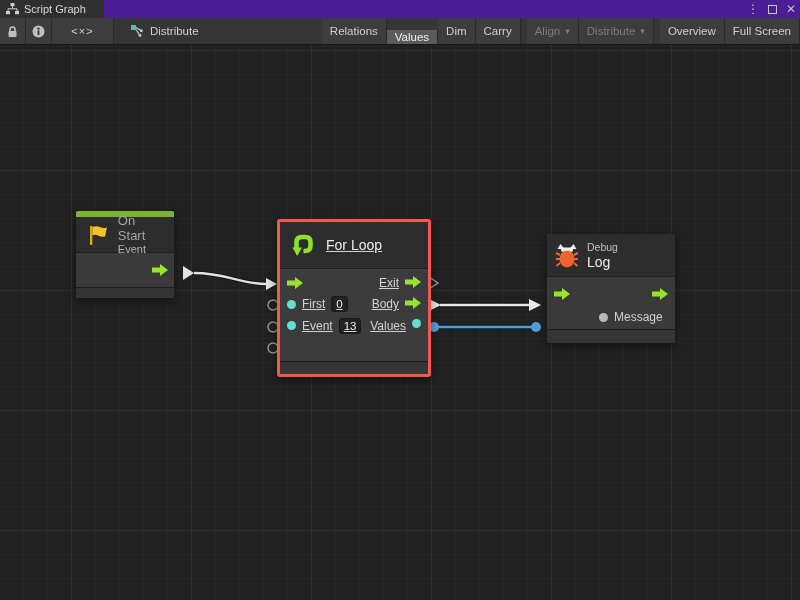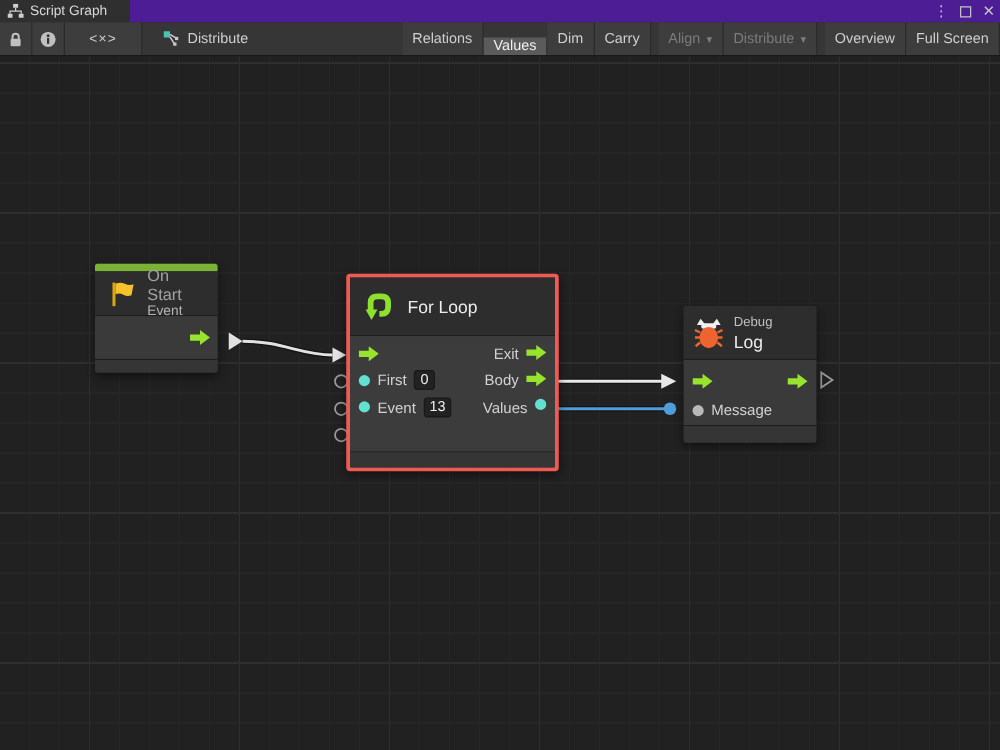--- a/index.html
+++ b/index.html
@@ -190,21 +190,21 @@
       <div class="ndivide"></div>
       <div class="nbody" style="height:34px;">
         <svg class="arrow-svg" style="position:absolute; right:6px; top:11px;" width="16" height="12" viewBox="0 0 16 12">
           <polygon points="0,3.5 8,3.5 8,0 16,6 8,12 8,8.5 0,8.5" fill="#97e32d"></polygon>
         </svg>
       </div>
       <div class="ndivide"></div>
       <div class="nfoot" style="height:10px;"></div>
     </div>
 
-    <div class="node selected" style="left:277px; top:174px; width:170px;">
+    <div class="node selected" style="left:277px; top:174px; width:154px;text-decoration:underline;">
       <div class="nhead" style="height:46px;">
         <svg width="30" height="30" viewBox="0 0 30 30">
           <path d="M8.5 18.5 V12 Q8.5 7 14 7 H17 Q22.5 7 22.5 12 V15.5 Q22.5 21 17 21 H15.5" fill="none" stroke="#8ee02e" stroke-width="4.6" stroke-linejoin="round"></path>
           <polygon points="4.5,17.5 14,17.5 9.2,26" fill="#8ee02e"></polygon>
         </svg>
         <div class="big">For Loop</div>
       </div>
       <div class="ndivide"></div>
       <div class="nbody" style="padding-top:3px; height:92px;">
         <div class="prow">
@@ -242,21 +242,21 @@
           <div class="pright">
             <span class="plabel">Values</span>
             <span class="vdot"></span>
           </div>
         </div>
       </div>
       <div class="ndivide"></div>
       <div class="nfoot" style="height:12px;"></div>
     </div>
 
-    <div class="node" style="left:547px; top:200px; width:106px;">
+    <div class="node" style="left:547px; top:189px; width:128px;">
       <div class="nhead" style="height:42px;">
         <svg width="24" height="26" viewBox="0 0 24 26">
           <polygon points="5.5,2 9.5,7 2.5,7" fill="#f0f0f0"></polygon>
           <polygon points="18.5,2 21.5,7 14.5,7" fill="#f0f0f0"></polygon>
           <rect x="6" y="5.5" width="12" height="4.5" rx="2" fill="#f0f0f0"></rect>
           <g stroke="#ee6430" stroke-width="2">
             <line x1="5" y1="13" x2="1" y2="11"></line>
               <line x1="5" y1="17" x2="1" y2="17"></line>
               <line x1="5" y1="21" x2="1.5" y2="24"></line>
             <line x1="19" y1="13" x2="23" y2="11"></line>
@@ -277,21 +277,21 @@
             <svg class="arrow-svg" width="16" height="12" viewBox="0 0 16 12">
               <polygon points="0,3.5 8,3.5 8,0 16,6 8,12 8,8.5 0,8.5" fill="#97e32d"></polygon>
             </svg>
           </div>
           <div class="pright">
             <svg class="arrow-svg" width="16" height="12" viewBox="0 0 16 12">
               <polygon points="0,3.5 8,3.5 8,0 16,6 8,12 8,8.5 0,8.5" fill="#97e32d"></polygon>
             </svg>
           </div>
         </div>
-        <div class="prow" style="height:22px;">
+        <div class="prow" style="height:22px;margin-left:45px;">
           <div class="pleft">
             <span class="gdot"></span>
             <span class="plabel">Message</span>
           </div>
         </div>
       </div>
       <div class="ndivide"></div>
       <div class="nfoot" style="height:13px;"></div>
     </div>
 

